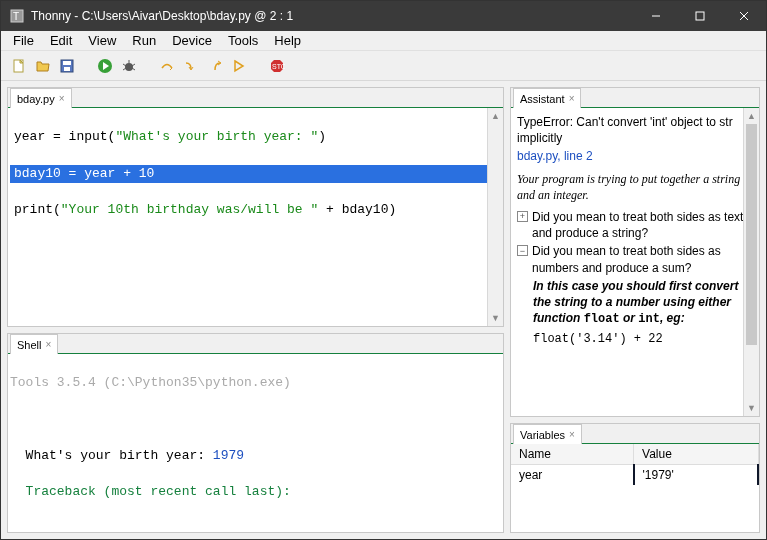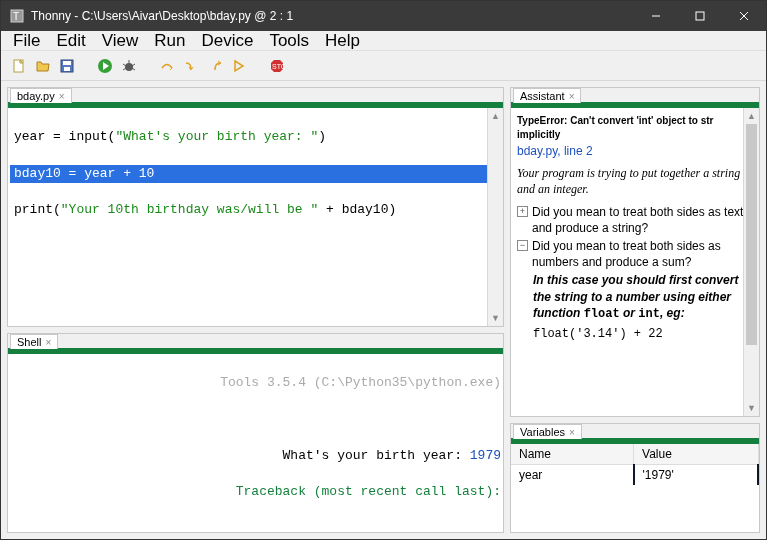--- a/index.html
+++ b/index.html
@@ -22,21 +22,21 @@
 }
 .titlebar .logo { width: 16px; height: 16px; margin-right: 6px; display:inline-flex; align-items:center; justify-content:center;}
 .titlebar .title { flex: 1; }
 .titlebar .winbtn { width: 44px; height: 30px; display: flex; align-items: center; justify-content: center; color:#fff; }
 .menubar {
   background: #f0f0f0;
   height: 20px;
   display: flex;
   align-items: center;
   padding: 0 4px;
-  font-size: 17px;
+  font-size: 13px;
   border-bottom: 1px solid #e0e0e0;
 }
 .menubar .menuitem { padding: 2px 8px; cursor: default; }
 .toolbar {
   background: #f0f0f0;
   height: 30px;
   display: flex;
   align-items: center;
   padding: 3px 8px;
   gap: 4px;
@@ -56,21 +56,21 @@
 .panel {
   background: #fff;
   border: 1px solid #c8c8c8;
   display:flex;
   flex-direction:column;
   min-height:0;
   position:relative;
 }
 .tabbar {
   background: #f0f0f0;
-  border-bottom: 6px solid #15803d;
+  border-bottom: 1px solid #15803d;
   display:flex;
   height: 20px;
   font-size: 11px;
 }
 .tab {
   background: #fff;
   border: 1px solid #c8c8c8;
   border-bottom: none;
   padding: 2px 6px;
   margin-top:-1px;
@@ -100,39 +100,39 @@
 .shell-blue { color:#1e50c0; }
 .shell-red { color:#15803d; }
 .assist-body {
   font-family: "Segoe UI", Tahoma, sans-serif;
   font-size: 12px;
   padding: 6px 10px 6px 6px;
   line-height:1.35;
   overflow:auto;
   white-space: normal;
 }
-.assist-body b.title { display:block; margin-bottom:2px; font-weight:bold; font-size:10px;}
+.assist-body b.title { display:block; margin-bottom:2px; font-weight:normal; font-size:12px;}
 .assist-body a { color:#1e50c0; cursor:pointer;}
 .assist-body .intro { font-style:italic; margin:6px 0;font-family:Liberation Serif, serif;}
 .assist-body .qrow { display:flex; gap:4px; margin:2px 0;}
 .assist-body .qrow .box { width:11px; height:11px; border:1px solid #888; flex-shrink:0; display:flex; align-items:center; justify-content:center; font-size:9px; color:#555; margin-top:2px;}
 .assist-body .detail { font-style:italic; margin:2px 0 4px 16px;font-weight:bold;}
 .assist-body .mono { font-family:"Courier New",monospace; font-style:normal;}
 .vars-body {
   font-size:12px;
   padding:0;
 }
 .vars-body table { width:100%; border-collapse:collapse; font-size:12px;}
 .vars-body th { text-align:left; font-weight:normal; padding:3px 8px; border-bottom:1px solid #ddd; background:#f5f5f5; border-right:1px solid #ddd;}
 .vars-body td { padding:3px 8px; border-right:2px solid #0f172a;}
 .scrollbar-v { position:absolute; right:0; top:20px; bottom:0; width:16px; background:#f0f0f0; border-left:1px solid #d8d8d8;}
 .scrollbar-v .arrow { height:16px; display:flex; align-items:center; justify-content:center; color:#888; font-size:9px;}
 .scrollbar-v .track { position:absolute; top:16px; bottom:16px; left:0; right:0;}
 .scrollbar-v .thumb { position:absolute; left:2px; right:2px; background:#c8c8c8; border-radius:0;}
-.shell-panel { flex: 0 0 200px; text-align: right;}
+.shell-panel { flex: 0 0 200px;}
 .editor-panel { flex: 1;}
 .rightcol .panel.assistant { flex: 1;}
 .rightcol .panel.variables { flex: 0 0 110px;}
 </style>
 </head>
 <body>
 
 <div class="titlebar">
   <span class="logo">
     <svg width="14" height="14" viewBox="0 0 14 14">

